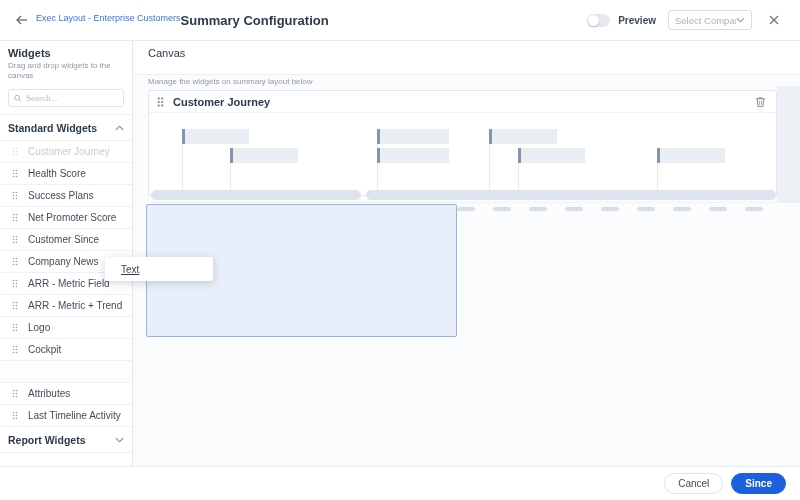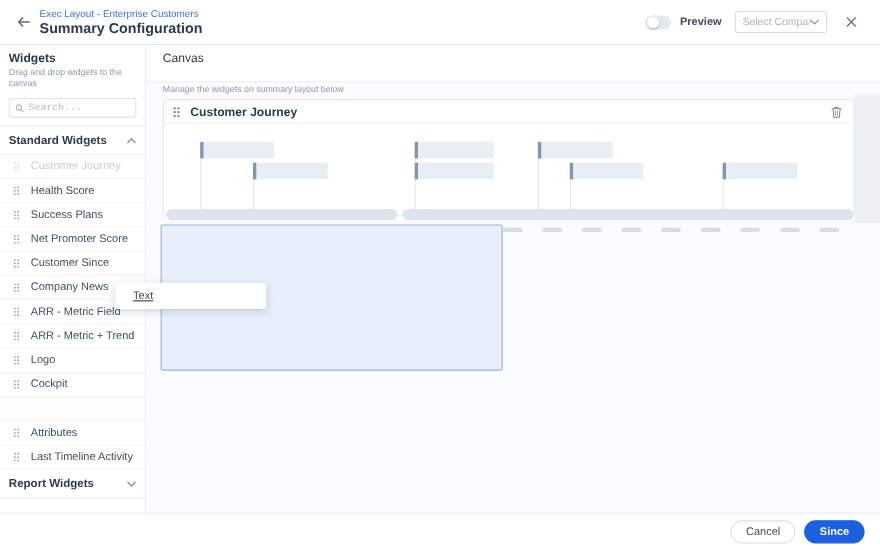--- a/index.html
+++ b/index.html
@@ -5,21 +5,21 @@
   * { margin:0; padding:0; box-sizing:border-box; }
   html,body { width:800px; height:500px; }
   body { font-family:"Liberation Sans", sans-serif; background:#fff; color:#2f3c4d; overflow:hidden; }
   .app { position:relative; width:800px; height:500px; background:#fff; }
 
   
   .topbar { position:absolute; top:0; left:0; right:0; height:41px; background:#fff;
             border-bottom:1px solid #e7eaee; display:flex; align-items:center; }
   .back-btn { margin-left:10px; width:22px; height:22px; display:flex; align-items:center; justify-content:center;
               cursor:pointer; color:#5d6a79; }
-  .title-block { margin-left:4px; display:flex; flex-direction:column; justify-content:space-between; }
+  .title-block { margin-left:4px; display:flex; flex-direction:row; justify-content:space-between; }
   .breadcrumb { font-size:9px; color:#3b74dd; line-height:11px; cursor:pointer; }
   .page-title { font-size:13px; font-weight:bold; color:#2c3a4d; line-height:15px; }
   .topbar-right { margin-left:auto; display:flex; align-items:center; padding-right:18px; }
   .toggle { width:23px; height:13px; border-radius:7px; background:#e4e9ef; position:relative; cursor:pointer; }
   .toggle .knob { position:absolute; left:1px; top:1px; width:11px; height:11px; border-radius:50%;
                   background:#fff; box-shadow:0 1px 2px rgba(0,0,0,.25); }
   .toggle-label { margin-left:8px; font-size:10px; color:#3d4a5c; font-weight:bold; }
   .select-box { margin-left:12px; width:84px; height:20px; border:1px solid #d9dee4; border-radius:3px;
                 display:flex; align-items:center; padding:0 6px; cursor:pointer; background:#fff; }
   .select-box .sel-text { flex:1; font-size:9.5px; color:#a9b2bd; white-space:nowrap; overflow:hidden; }
@@ -31,21 +31,21 @@
 
   
   .sidebar { width:133px; border-right:1px solid #e3e7eb; background:#fff; flex-shrink:0; }
   .sb-head { padding:6px 8px 4px 8px; }
   .sb-title { font-size:11px; font-weight:bold; color:#2c3a4d; }
   .sb-sub { font-size:8px; color:#8e99a8; margin-top:2px; line-height:10px; }
   .sb-search-row { padding:4px 8px 7px 8px; border-bottom:1px solid #eceff2; }
   .sb-search { width:100%; height:18px; border:1px solid #dfe3e8; border-radius:3px; display:flex;
                align-items:center; padding:0 5px; background:#fff; }
   .sb-search input { border:none; outline:none; width:100%; font-size:9px; color:#3d4a5c; margin-left:4px;
-                     font-family:Liberation Mono, monospace; background:transparent; }
+                     font-family:Liberation Serif, serif; background:transparent; }
   .sb-search input::placeholder { color:#b3bcc7; }
   .sb-section { height:26px; display:flex; align-items:center; padding:0 8px; border-bottom:1px solid #eceff2;
                 cursor:pointer; }
   .sb-section .sec-label { font-size:10.5px; font-weight:bold; color:#2c3a4d; flex:1; }
   .sec-chev { color:#7a8796; display:flex; }
   .sb-item { height:22px; display:flex; align-items:center; padding:0 8px 0 12px;
              border-bottom:1px solid #eef0f3; cursor:grab; background:#fff; }
   .sb-item .handle { color:#93a0b0; display:flex; margin-right:10px; }
   .sb-item .item-label { font-size:10px; color:#404c5e; white-space:nowrap; }
   .sb-item.disabled { cursor:default; }
@@ -74,21 +74,21 @@
   .sk-track { position:absolute; top:77px; height:10px; border-radius:5px; background:#dee4ee; }
   .sk-ticks { position:absolute; top:89px; left:0; right:0; height:12px; border-top:1px solid #f0f2f6;
               display:flex; align-items:center; padding-left:20px; }
   .sk-tick { width:18px; height:4px; border-radius:2px; background:#d9dee6; margin-right:18px; flex-shrink:0; }
 
   
   .dropzone { position:absolute; left:13px; top:163px; width:311px; height:133px; background:#e9effa;
               border:1px solid #92b6dd; border-radius:2px; }
 
   
-  .drag-chip { position:absolute; left:105px; top:257px; width:137px; height:24px; background:#fff;
+  .drag-chip { position:absolute; left:105px; top:257px; width:108px; height:24px; background:#fff;
                border-radius:3px; box-shadow:0 2px 8px rgba(40,60,90,.22); display:flex; align-items:center;
                z-index:50; cursor:grabbing;text-decoration:underline; }
   .drag-chip .chip-label { font-size:10px; color:#3c4857; margin-left:16px; }
 
   
   .footer { position:absolute; left:0; right:0; bottom:0; height:34px; background:#fff;
             border-top:1px solid #e8ebef; display:flex; align-items:center; justify-content:flex-end;
             padding-right:14px;padding-left:24px; }
   .btn { height:21px; border-radius:11px; font-size:10px; display:flex; align-items:center;
          padding:0 13px; cursor:pointer; font-family:"Liberation Sans", sans-serif; }

